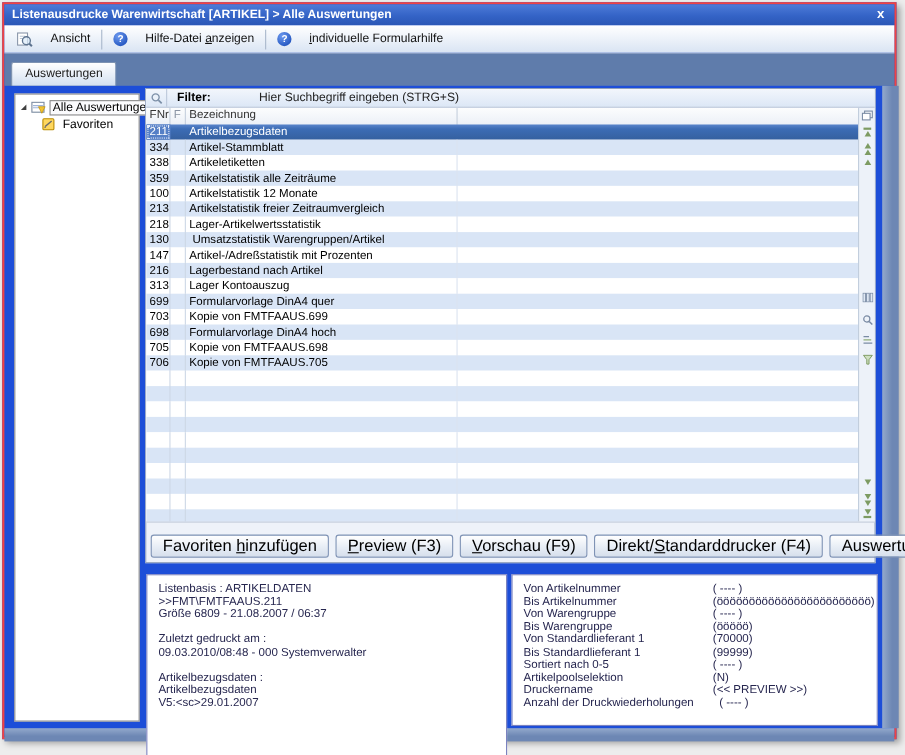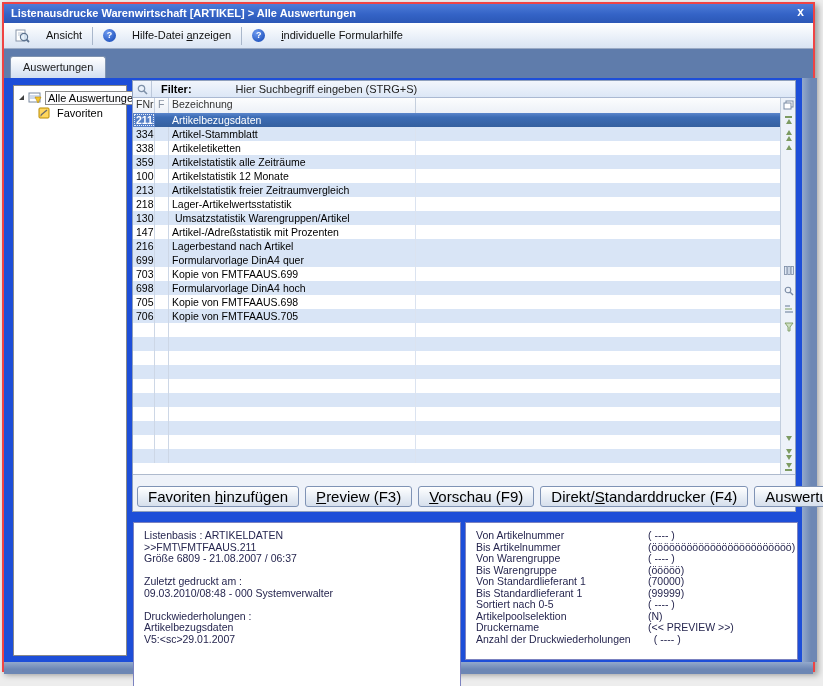--- a/index.html
+++ b/index.html
@@ -75,21 +75,21 @@
 
   #tbody { position:absolute; left:0; top:32px; width:647px; height:361px; overflow:hidden; }
   .trow { display:flex; height:14px; font-size:10.5px; color:#000; background:#fff; }
   .trow.alt { background:#d9e5f6; }
   .trow.sel { background:linear-gradient(180deg,#5b86cc 0%,#3c6cb5 30%,#35609f 100%); color:#fff; }
   .tc { padding:0 3px; line-height:14px; white-space:pre; overflow:hidden; }
   .c-fnr { width:22px; flex:none; border-right:1px solid #cdd7e6; }
   .c-f   { width:14px; flex:none; border-right:1px solid #cdd7e6; }
   .c-name{ width:247px; flex:none; border-right:1px solid #dbe3f0; }
   .c-rest{ flex:1; }
-  .trow.sel .c-fnr { background:#557fc6; outline:1px dotted #e8eefb; outline-offset:-2px;font-weight:bold; }
+  .trow.sel .c-fnr { background:#557fc6; outline:1px dotted #e8eefb; outline-offset:-2px; }
   .trow.sel .c-fnr, .trow.sel .c-f, .trow.sel .c-name { border-right-color:transparent; }
 
   
   #navstrip { position:absolute; right:0; top:17px; width:15px; height:376px;
     background:#edf2f9; border-left:1px solid #c2cedd; }
   .nicon { position:absolute; left:0; width:15px; display:flex; justify-content:center; }
   .tri-up { width:0; height:0; border-left:3px solid transparent; border-right:3px solid transparent; border-bottom:5px solid #7d9b62; }
   .tri-dn { width:0; height:0; border-left:3px solid transparent; border-right:3px solid transparent; border-top:5px solid #7d9b62; }
   .bar { width:7px; height:2px; background:#7d9b62; }
   .stack { display:flex; flex-direction:column; align-items:center; gap:1px; }
@@ -253,20 +253,26 @@
             <div class="tc c-f"></div>
             <div class="tc c-name">Artikel-/Adreßstatistik mit Prozenten</div>
             <div class="tc c-rest"></div>
           </div>
           <div class="trow alt">
             <div class="tc c-fnr">216</div>
             <div class="tc c-f"></div>
             <div class="tc c-name">Lagerbestand nach Artikel</div>
             <div class="tc c-rest"></div>
           </div>
+          <div class="trow">
+            <div class="tc c-fnr">313</div>
+            <div class="tc c-f"></div>
+            <div class="tc c-name">Lager Kontoauszug</div>
+            <div class="tc c-rest"></div>
+          </div>
           <div class="trow alt">
             <div class="tc c-fnr">699</div>
             <div class="tc c-f"></div>
             <div class="tc c-name">Formularvorlage DinA4 quer</div>
             <div class="tc c-rest"></div>
           </div>
           <div class="trow">
             <div class="tc c-fnr">703</div>
             <div class="tc c-f"></div>
             <div class="tc c-name">Kopie von FMTFAAUS.699</div>
@@ -429,21 +435,21 @@
   </div>
 
   <div id="infoleft" class="abs infopanel">
       <div class="iline">Listenbasis : ARTIKELDATEN</div>
       <div class="iline">&gt;&gt;FMT\FMTFAAUS.211</div>
       <div class="iline">Größe 6809 - 21.08.2007 / 06:37</div>
       <div class="iline"></div>
       <div class="iline">Zuletzt gedruckt am :</div>
       <div class="iline">09.03.2010/08:48 - 000 Systemverwalter</div>
       <div class="iline"></div>
-      <div class="iline">Druckwiederholungen :</div>
+      <div class="iline">Artikelbezugsdaten :</div>
       <div class="iline">Artikelbezugsdaten</div>
       <div class="iline">V5:&lt;sc&gt;29.01.2007</div>
     </div>
   <div id="inforight" class="abs infopanel">
       <div class="prow">
         <span class="plabel">Von Artikelnummer</span>
         <span class="pvalue">( ---- )</span>
       </div>
       <div class="prow">
         <span class="plabel">Bis Artikelnummer</span>

